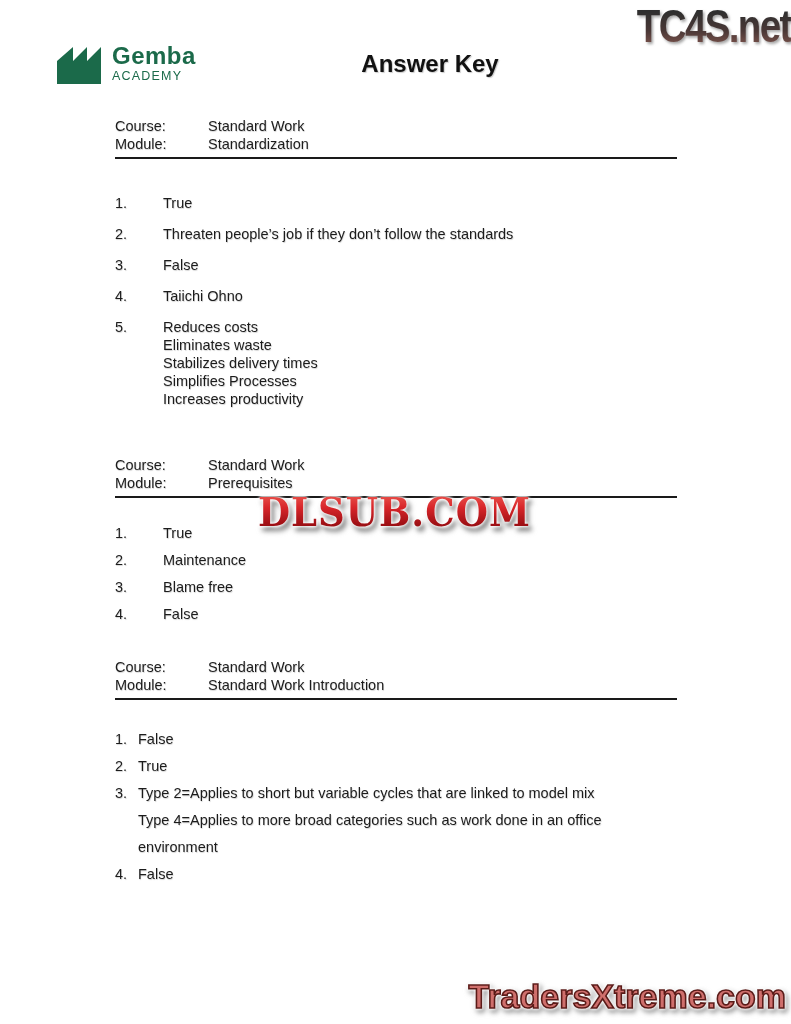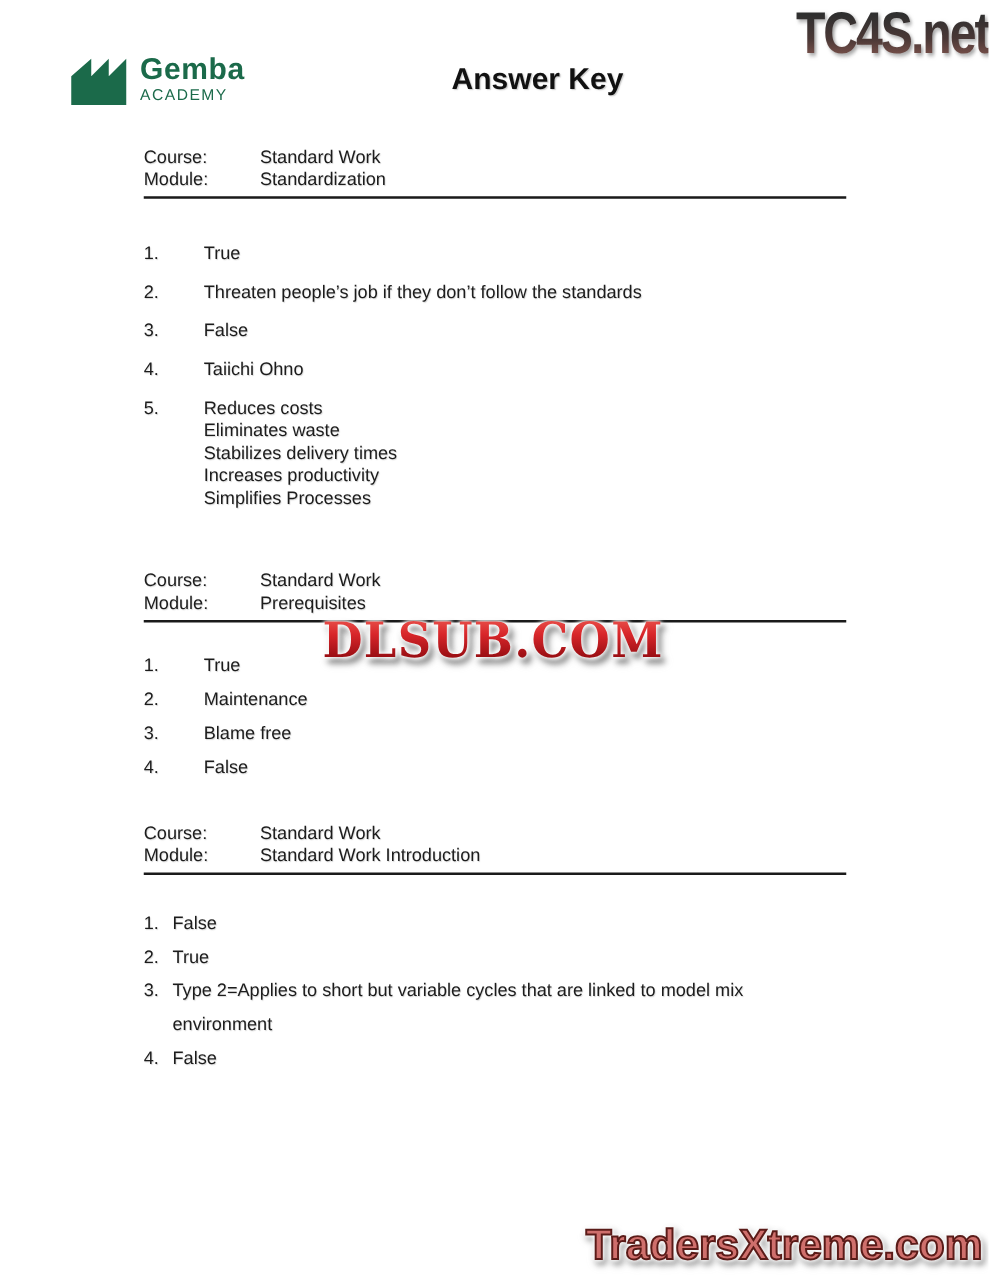--- a/index.html
+++ b/index.html
@@ -131,22 +131,22 @@
       <li class="answer">
         <span class="ans-num">4.</span>
         <span class="ans-text">Taiichi Ohno</span>
       </li>
       <li class="answer">
         <span class="ans-num">5.</span>
         <span class="ans-text">
           <div class="ans-line">Reduces costs</div>
           <div class="ans-line">Eliminates waste</div>
           <div class="ans-line">Stabilizes delivery times</div>
+          <div class="ans-line">Simplifies Processes</div>
           <div class="ans-line">Increases productivity</div>
-          <div class="ans-line">Simplifies Processes</div>
         </span>
       </li>
     </ul>
   </div>
 
   <div class="section s2 doc-text">
     <div class="meta-row">
       <span class="meta-label">Course:</span>
       <span>Standard Work</span>
     </div>
@@ -191,20 +191,21 @@
         <span class="ans-text">False</span>
       </li>
       <li class="answer">
         <span class="ans-num">2.</span>
         <span class="ans-text">True</span>
       </li>
       <li class="answer">
         <span class="ans-num">3.</span>
         <span class="ans-text">
           <div class="ans-line">Type 2=Applies to short but variable cycles that are linked to model mix</div>
+          <div class="ans-line">Type 4=Applies to more broad categories such as work done in an office</div>
           <div class="ans-line">environment</div>
         </span>
       </li>
       <li class="answer">
         <span class="ans-num">4.</span>
         <span class="ans-text">False</span>
       </li>
     </ul>
   </div>
 

